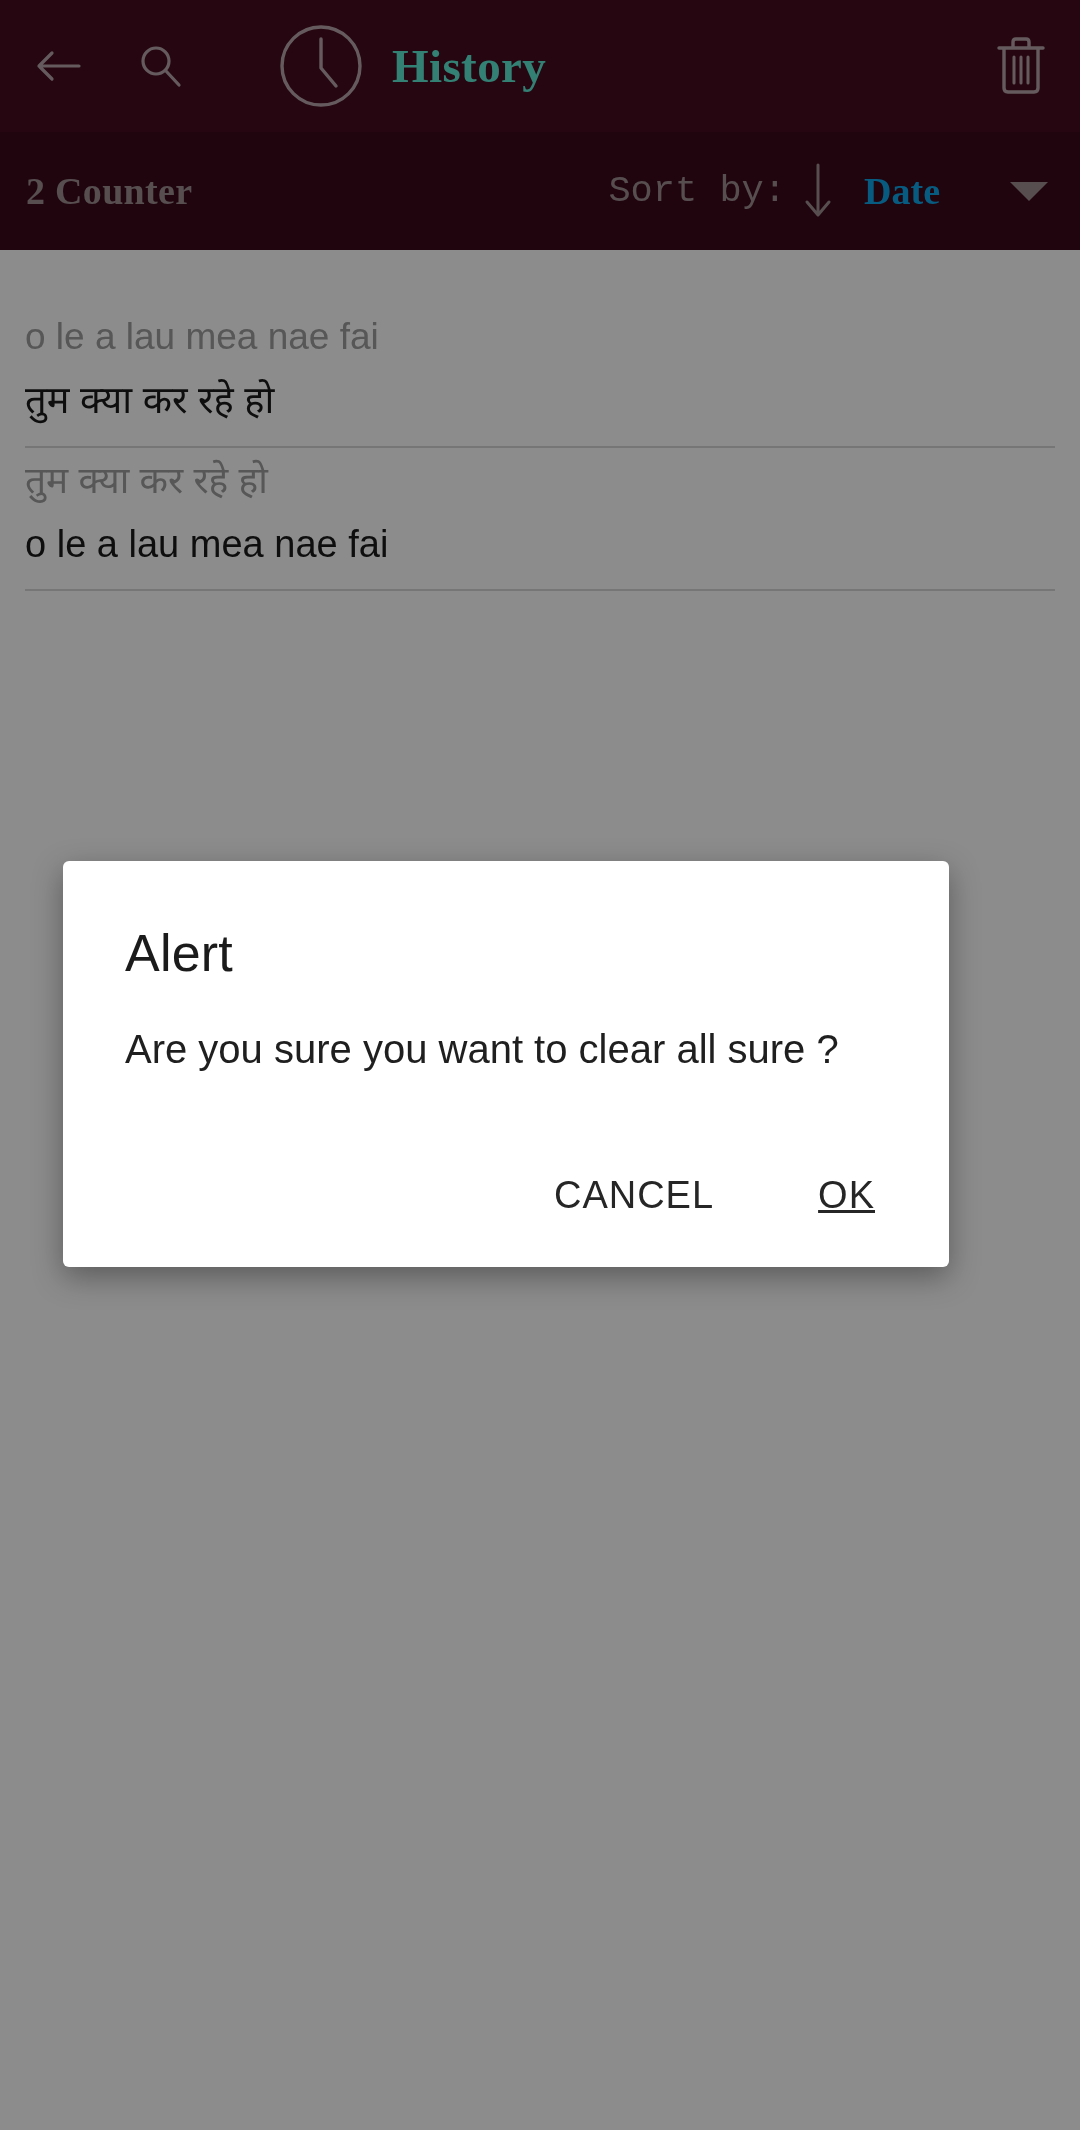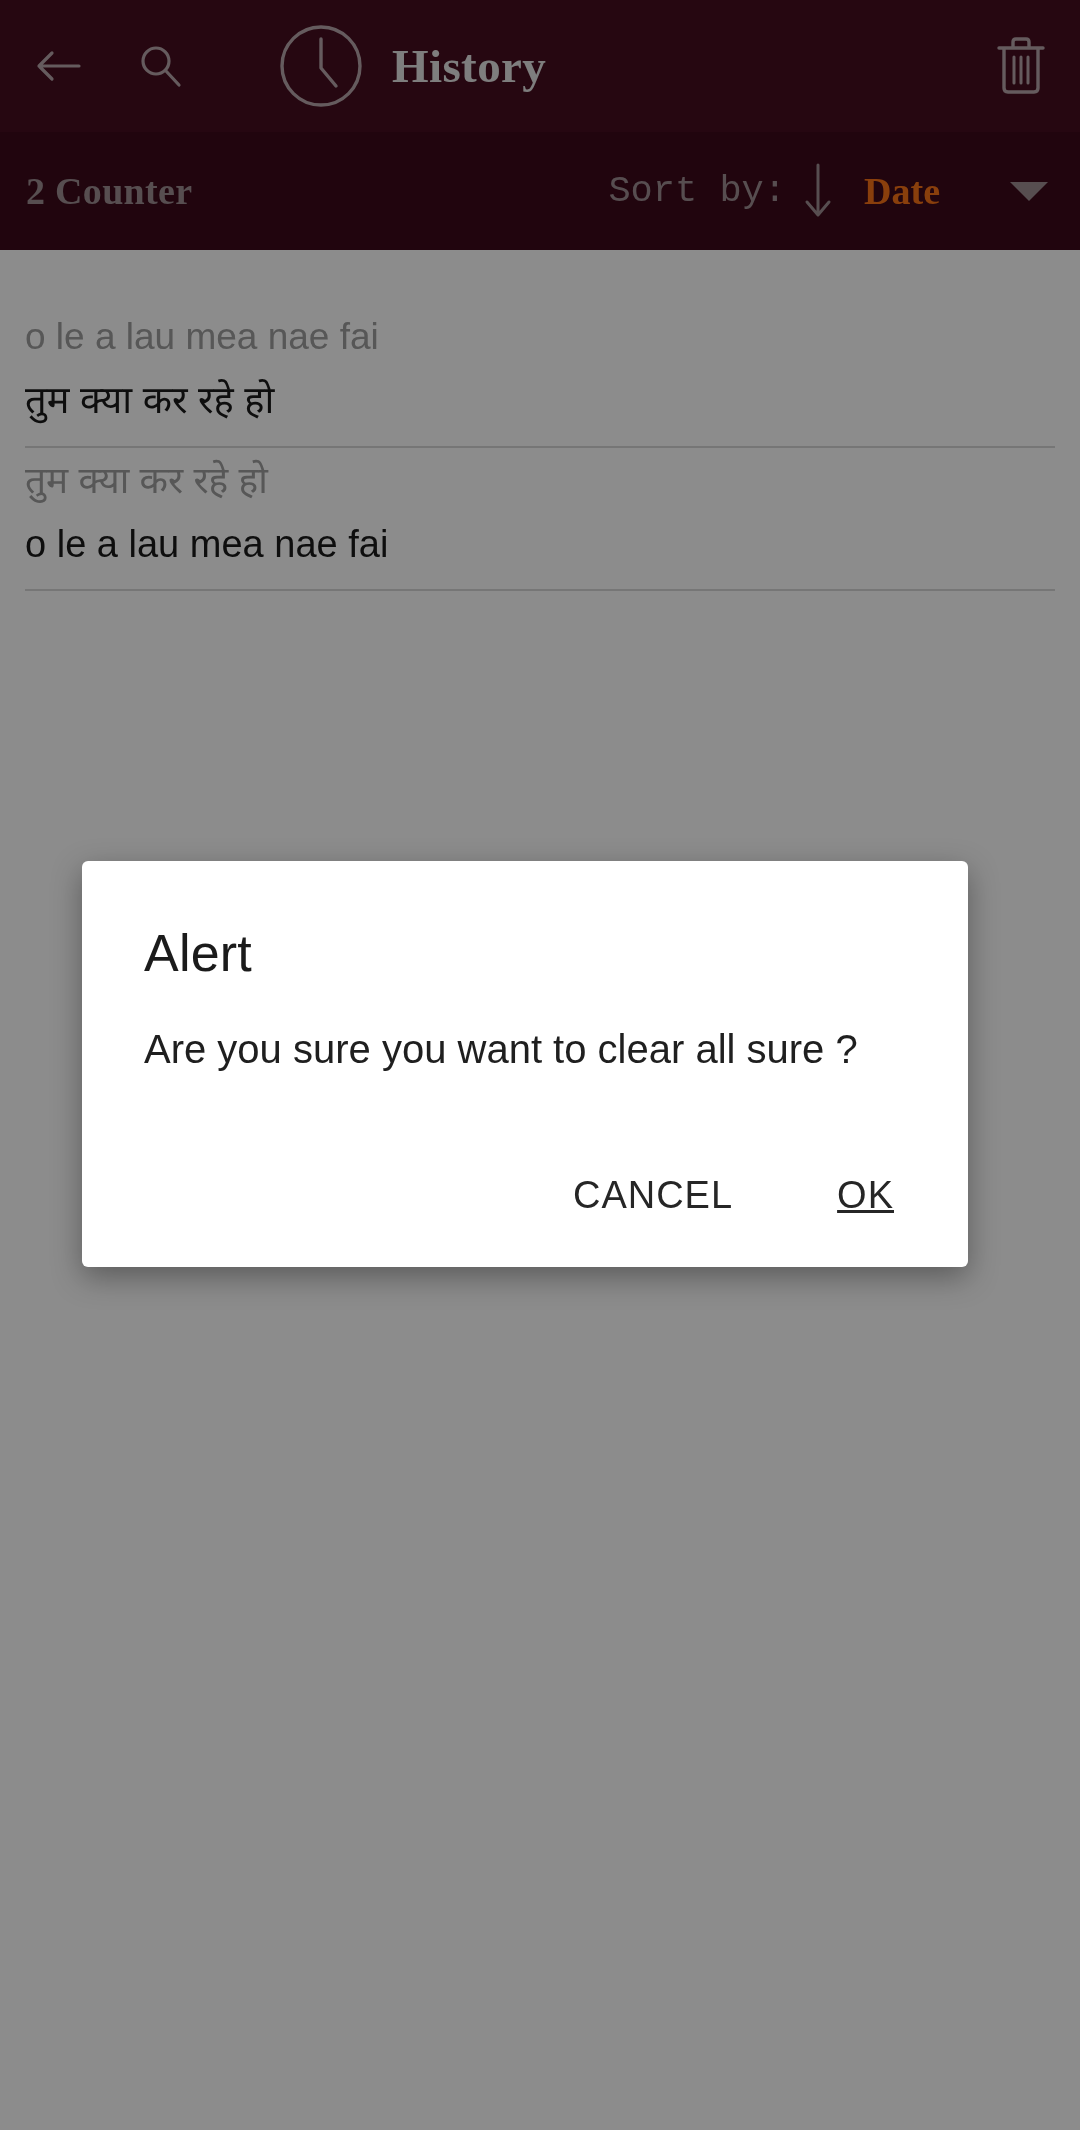--- a/index.html
+++ b/index.html
@@ -50,21 +50,21 @@
     display: flex;
     align-items: center;
     gap: 28px;
     margin-left: 68px;
   }
   .clock-icon { width: 86px; height: 86px; }
   .app-title {
     font-family: "Liberation Serif", serif;
     font-weight: bold;
     font-size: 47px;
-    color: #e5e5e5;
+    color: #5eead4;
     letter-spacing: 0.4px;
   }
   .trash-btn { width: 118px; }
 
   
   .sortbar {
     position: absolute;
     top: 132px; left: 0;
     width: 1080px;
     height: 118px;
@@ -95,21 +95,21 @@
     width: 64px;
     display: flex;
     justify-content: center;
     align-items: center;
     color: #9f8e93;
   }
   .sort-field {
     font-family: "Liberation Serif", serif;
     font-weight: bold;
     font-size: 38px;
-    color: #f97316;
+    color: #0ea5e9;
     margin-left: 14px;
   }
   .sort-caret {
     margin-left: 70px;
     width: 0; height: 0;
     border-left: 19px solid transparent;
     border-right: 19px solid transparent;
     border-top: 19px solid #9f8e93;
   }
 
@@ -149,21 +149,21 @@
   
   #scrim {
     position: absolute;
     inset: 0;
     background: rgba(0,0,0,0.45);
   }
 
   
   #dialog {
     position: absolute;
-    left: 82px;
+    left: 63px;
     top: 861px;
     width: 886px;
     height: 406px;
     background: #ffffff;
     border-radius: 6px;
     box-shadow: 0 10px 30px rgba(0,0,0,0.35);
     display: flex;
     flex-direction: column;
   }
   .dialog-title {

